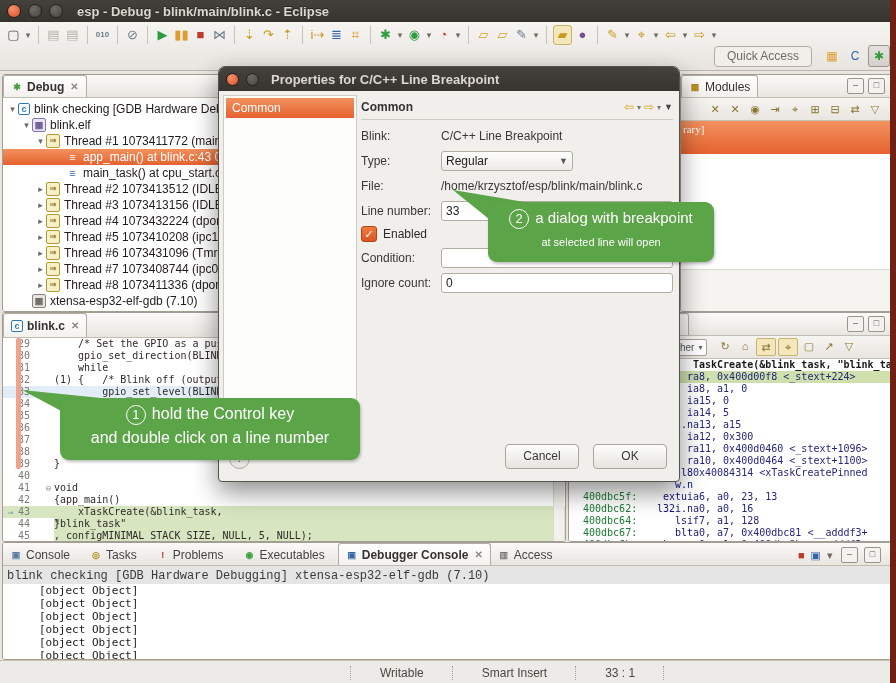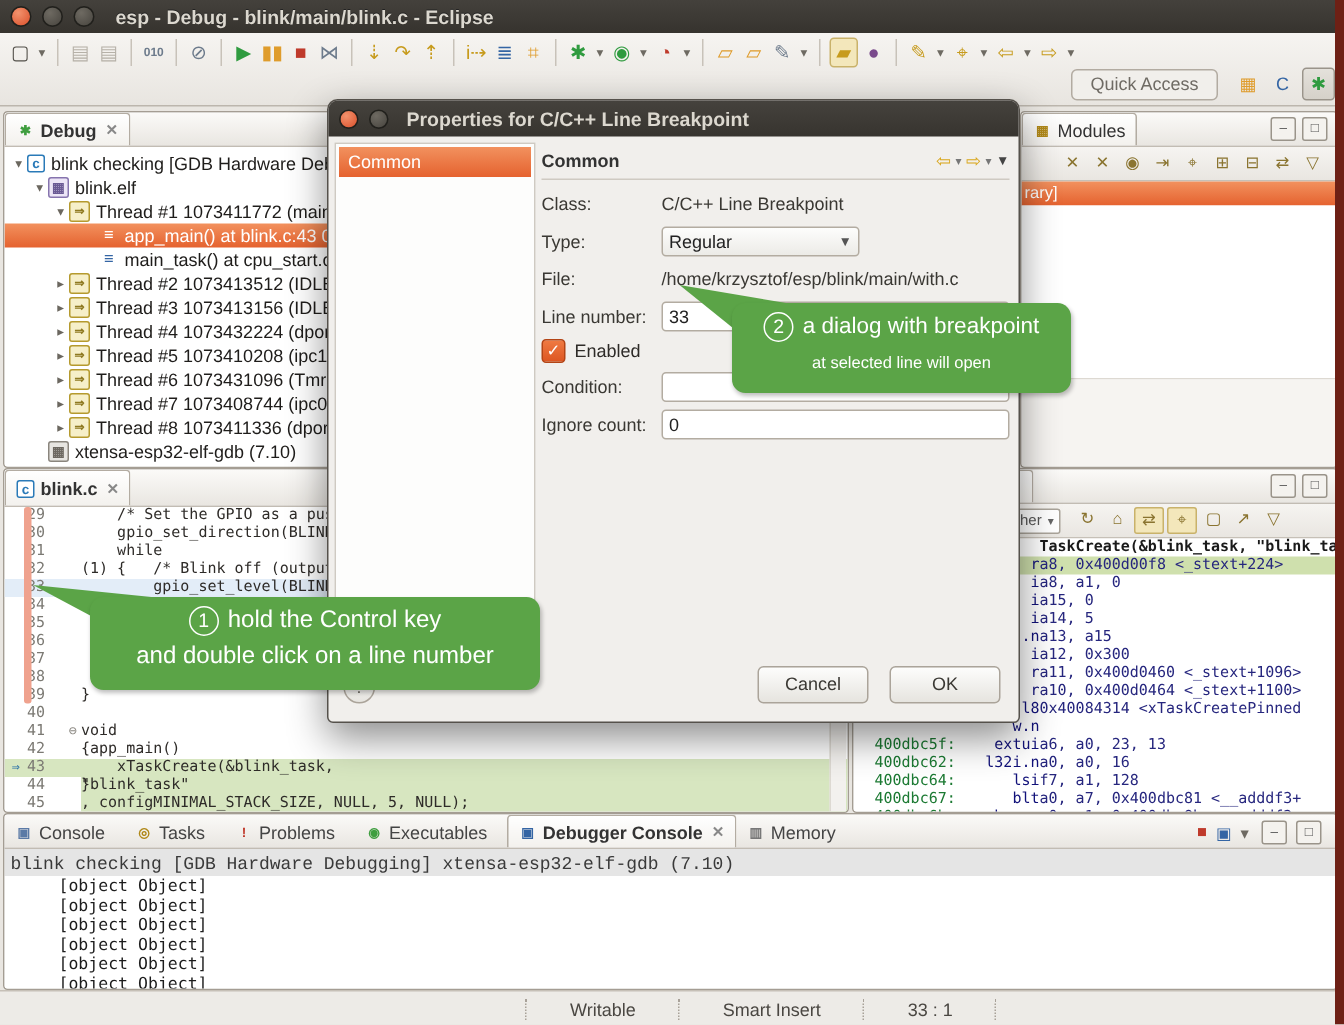--- a/index.html
+++ b/index.html
@@ -81,22 +81,22 @@
   .dti.pressed{background:#f3e7bb;border:1px solid #c9b26a;}
   .da-row{display:flex;height:12px;line-height:12px;white-space:pre;}
   .da-row.hl{background:#cfe0ad;}
   .da-addr{width:62px;flex:none;color:#1c7a33;padding-left:14px;}
   .da-mn{width:48px;flex:none;color:#12127a;text-align:right;}
   .da-ops{color:#26267e;}
   .da-src{color:#1a1a1a;font-weight:bold;}
   
   #modtools{height:22px;background:linear-gradient(#f6f4f1,#e9e6e1);border-bottom:1px solid #c6c0b7;
             display:flex;align-items:center;justify-content:flex-end;padding-right:6px;}
-  #modrow{height:16px;background:linear-gradient(#f2915e,#e5622f);color:#fff;font-size:11px;
-          line-height:16px;padding-left:2px;}
+  #modrow{height:33px;background:linear-gradient(#f2915e,#e5622f);color:#fff;font-size:11px;
+          line-height:16px;padding-left:2px;font-family:Liberation Serif, serif;}
   
   #consbody{background:#fff;font-family:"DejaVu Sans Mono",monospace;font-size:11px;color:#1c1c1c;padding-left:32px;}
   #consdesc{font-family:Liberation Mono, monospace;font-size:12px;color:#3a3a3a;padding:3px 4px 1px 4px;background:#e5e5e5;}
   .consline{white-space:pre;line-height:13px;padding-left:4px;}
   #consicons{position:absolute;right:10px;top:4px;display:flex;gap:6px;align-items:center;}
   .cico{font-size:11px;}
   
   #statusbar{left:0;top:660px;width:890px;height:23px;background:#edebe7;border-top:1px solid #c6c0b7;
              display:flex;align-items:center;font-size:12px;color:#4a4742;}
   .stitem{padding:0 28px;} .stsep{width:1px;height:14px;border-left:1px dotted #a8a198;}
@@ -718,21 +718,21 @@
       </div>
 
       <div class="vtab sel">
         <span class="ti" style="color: rgb(52, 101, 164);">▣</span>
         <span>Debugger Console</span>
         <span class="closex">✕</span>
       </div>
 
       <div class="vtab">
         <span class="ti" style="color: rgb(119, 119, 119);">▥</span>
-        <span>Memory</span>
+        <span>Access</span>
         <span class="closex"></span>
       </div>
 
     <div id="consicons">
 
         <span class="cico g-red">■</span>
 
         <span class="cico g-blue">▣</span>
 
         <span class="cico g-caret">▾</span>
@@ -785,33 +785,33 @@
       <span id="dlgnav">
         <span>⇦</span>
         <span class="caret">▾</span>
         <span>⇨</span>
         <span class="caret">▾</span>
         <span style="color:#444;font-size:9px;">▼</span>
       </span>
     </div>
     <div id="dlgsep"></div>
     <div class="frow">
-      <span class="flabel">Class:</span>
+      <span class="flabel">Blink:</span>
       <span class="fvalue">C/C++ Line Breakpoint</span>
     </div>
     <div class="frow">
       <span class="flabel">Type:</span>
       <span class="fcombo">
         <span>Regular</span>
         <span class="arrow">▼</span>
       </span>
     </div>
     <div class="frow">
       <span class="flabel">File:</span>
-      <span class="fvalue">/home/krzysztof/esp/blink/main/with.c</span>
+      <span class="fvalue">/home/krzysztof/esp/blink/main/blink.c</span>
     </div>
     <div class="frow">
       <span class="flabel">Line number:</span>
       <span class="finput">33</span>
     </div>
     <div id="chkrow">
       <span id="checkbox">✓</span>
       <span>Enabled</span>
     </div>
     <div class="frow">

